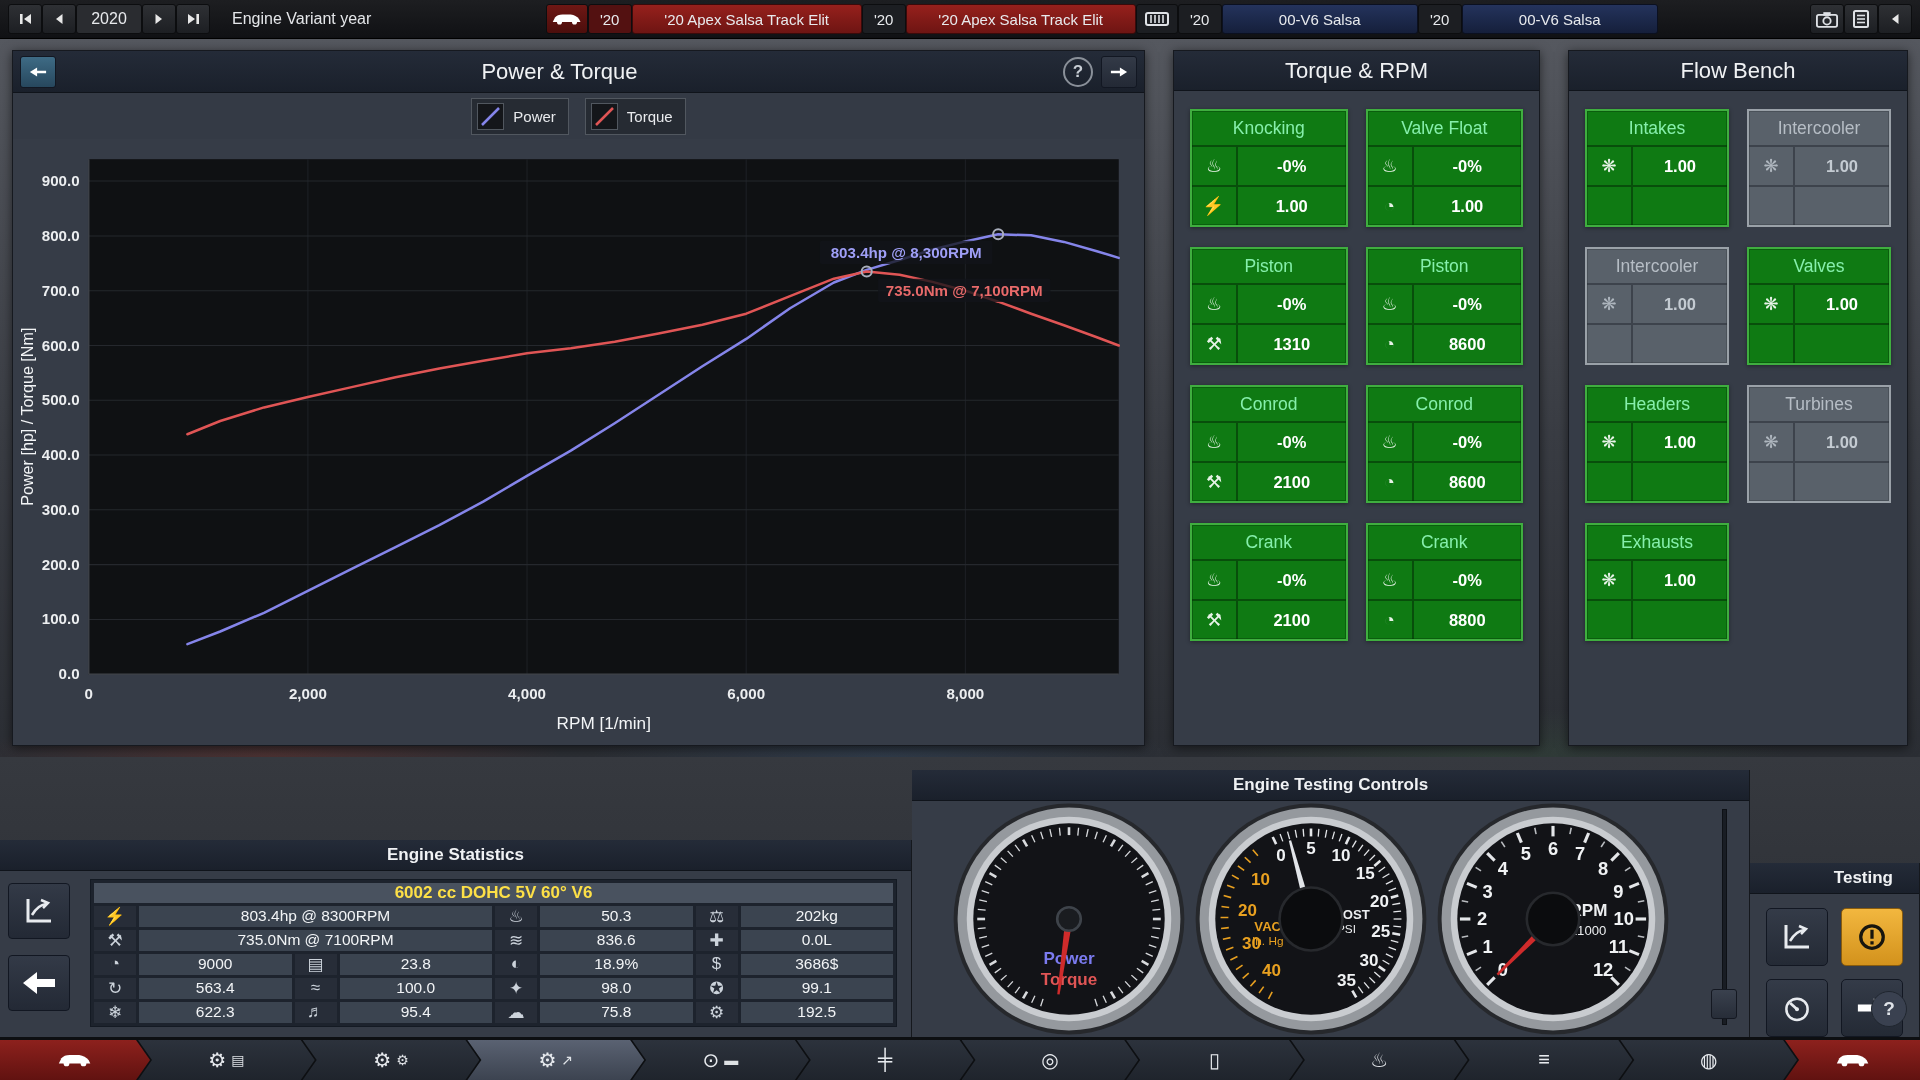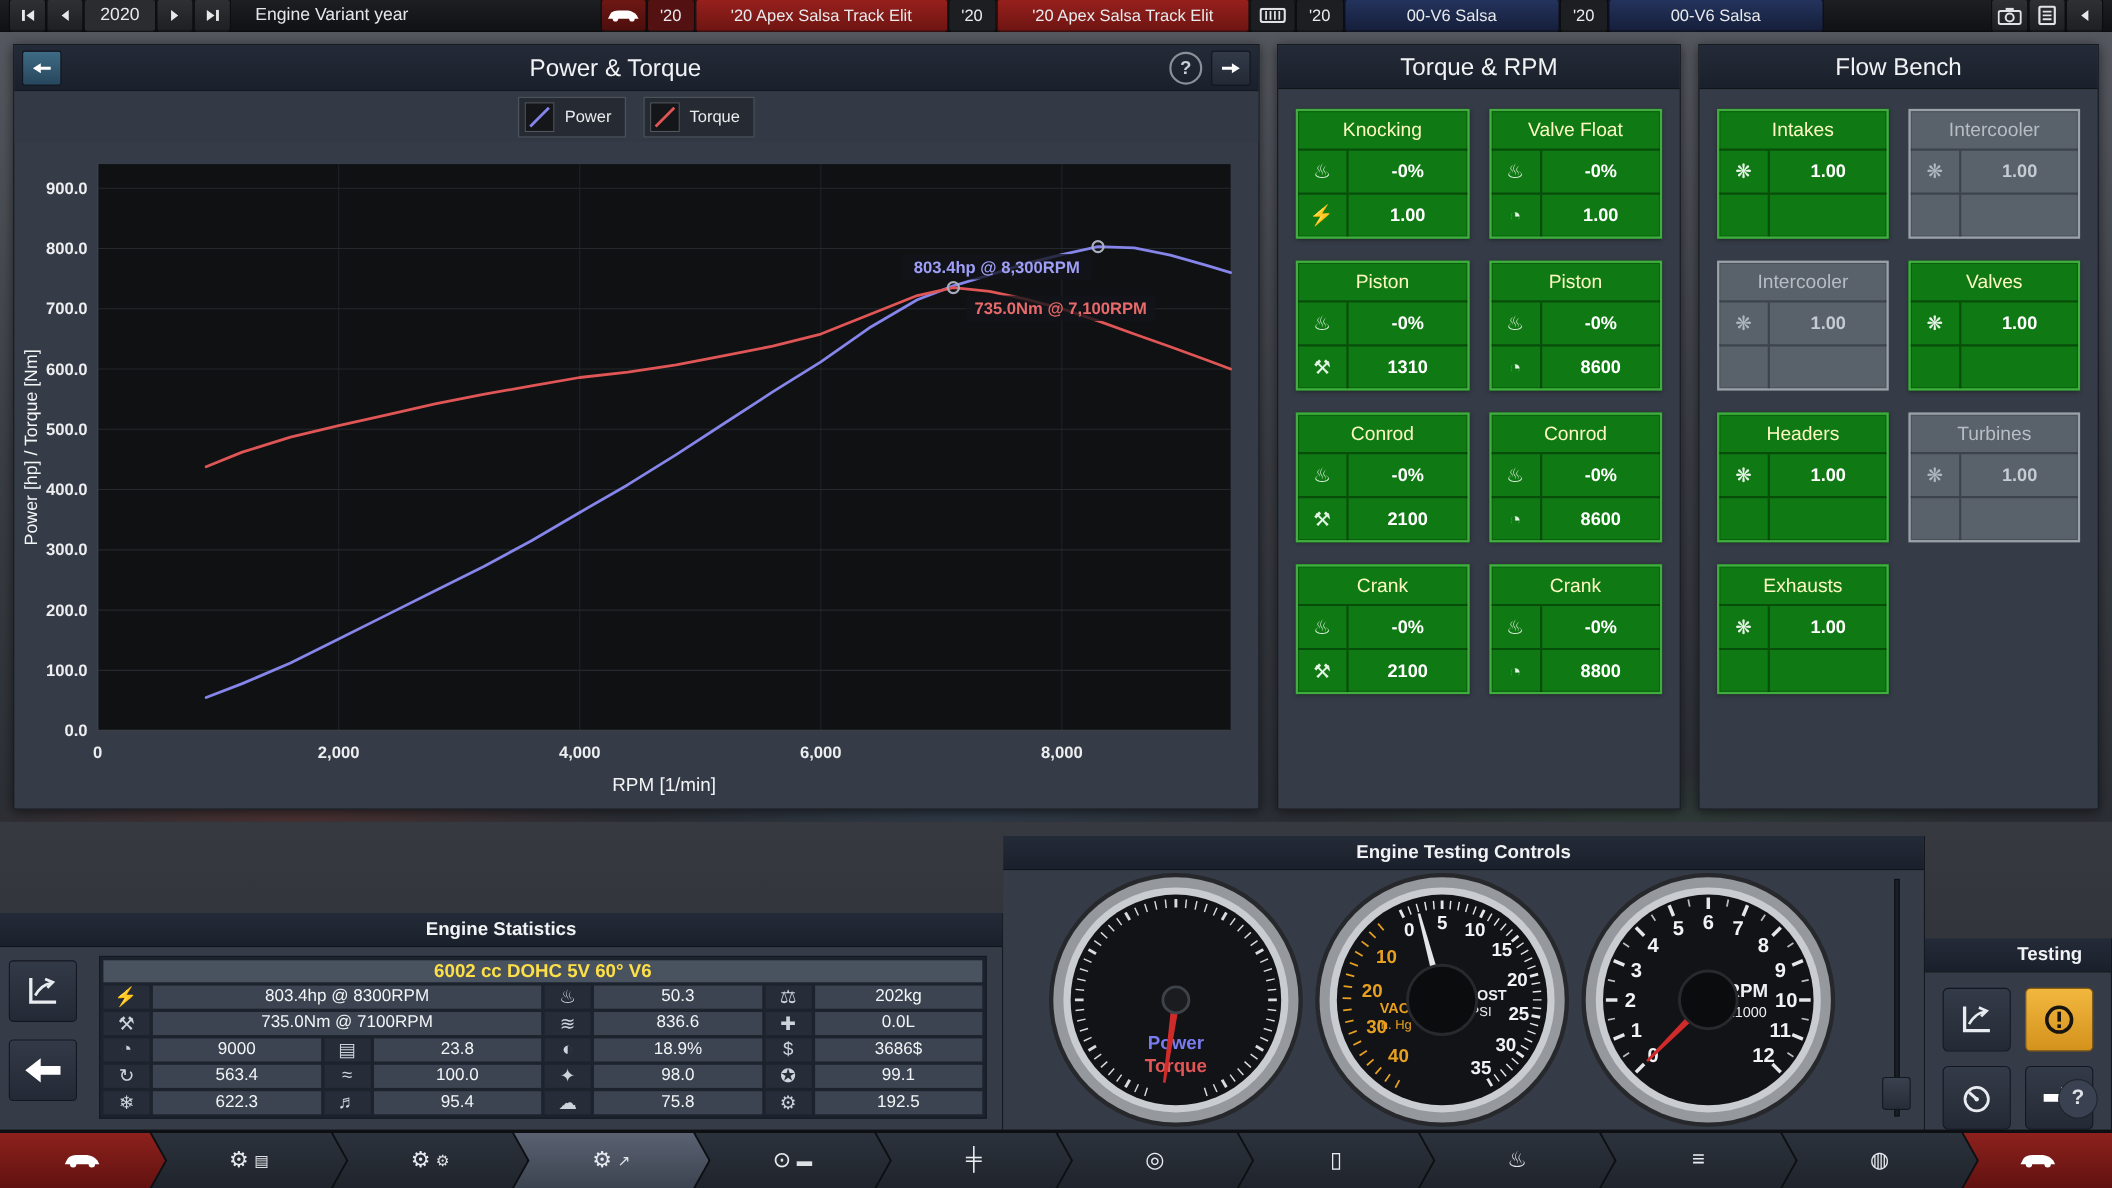--- a/index.html
+++ b/index.html
@@ -1,35 +1,35 @@
 <!DOCTYPE html>
 <html><head>
 <meta charset="utf-8">
 <style>
 *{margin:0;padding:0;box-sizing:border-box;}
 body{width:1920px;height:1080px;overflow:hidden;background:#26292f;font-family:"Liberation Sans",sans-serif;color:#e8eaed;}
 .screen{width:100%;height:100%;display:flex;flex-direction:column;}
 
 
-.topbar{height:29px;background:linear-gradient(#1d1e21,#101114);display:flex;align-items:center;padding:0 8px;gap:0;border-bottom:1px solid #000;}
+.topbar{height:39px;background:linear-gradient(#1d1e21,#101114);display:flex;align-items:center;padding:0 8px;gap:0;border-bottom:1px solid #000;}
 .tb-btn{width:34px;height:30px;background:linear-gradient(#2e3034,#1d1f23);border:1px solid #0c0d0f;border-radius:3px;display:flex;align-items:center;justify-content:center;cursor:pointer;}
 .year-box{min-width:66px;height:30px;background:#2a2c30;border:1px solid #0c0d0f;border-radius:3px;display:flex;align-items:center;justify-content:center;font-size:16px;}
 .tb-label{font-size:16px;margin:0 22px;color:#e4e6e9;}
 .spacer{flex:1;}
 .icon-box{width:42px;height:30px;border:1px solid #0c0d0f;border-radius:3px;display:flex;align-items:center;justify-content:center;}
 .icon-box.red{background:linear-gradient(#6e1714,#4c0e0c);}
 .icon-box.dark{background:#1c1e22;}
 .short-tab{width:44px;height:30px;display:flex;align-items:center;justify-content:center;font-size:15px;border:1px solid #0c0d0f;border-radius:3px;cursor:pointer;}
 .short-red{background:#531111;}
 .short-dark{background:#1c1e22;}
 .car-tab{min-width:230px;height:30px;background:linear-gradient(#96201c,#6e1513);border:1px solid #3a0a0a;border-radius:3px;display:flex;align-items:center;justify-content:center;font-size:15px;padding:0 10px;cursor:pointer;}
 .eng-tab{min-width:196px;height:30px;background:linear-gradient(#24335c,#151f3b);border:1px solid #0b1020;border-radius:3px;display:flex;align-items:center;justify-content:center;font-size:15px;padding:0 10px;cursor:pointer;}
 
 
-.main{flex:0 0 712px;display:flex;gap:16px;padding:11px 12px;
+.main{flex:0 0 712px;display:flex;gap:28px;padding:11px 12px;
  background:
  radial-gradient(420px 70px at 14% 100%, rgba(190,60,40,.22), transparent 70%),
  radial-gradient(420px 70px at 46% 100%, rgba(70,130,190,.15), transparent 70%),
  radial-gradient(420px 70px at 78% 100%, rgba(90,190,90,.10), transparent 70%),
  linear-gradient(#55585f,#3a3d44 55%,#2b2e34);}
 .panel{background:#363c47;border:1px solid #16191f;box-shadow:0 2px 10px rgba(0,0,0,.55);display:flex;flex-direction:column;}
 .chart-panel{width:1133px;}
 .torque-panel{width:367px;}
 .flow-panel{flex:1;}
 .panel-header{height:40px;background:linear-gradient(#242b38,#1a202b);border-bottom:1px solid #10141b;display:flex;align-items:center;justify-content:center;font-size:22px;color:#f0f2f4;flex:0 0 auto;}
@@ -40,21 +40,21 @@
 .circle-btn{width:30px;height:30px;border-radius:50%;border:2px solid #8a9099;color:#c9cfd6;background:transparent;font-size:17px;font-weight:bold;display:flex;align-items:center;justify-content:center;cursor:pointer;}
 .legend-row{height:46px;display:flex;align-items:center;justify-content:center;gap:16px;background:#343a45;flex:0 0 auto;}
 .legend-chip{display:flex;align-items:center;gap:9px;background:#262b33;border:1px solid #51575f;padding:4px 12px 4px 5px;font-size:15px;}
 .legend-swatch{width:27px;height:27px;background:#14161a;border:1px solid #51575f;}
 #chartsvg{flex:1;width:100%;}
 
 
 .card-grid{display:grid;grid-template-columns:1fr 1fr;gap:20px 18px;padding:18px 16px;align-content:start;flex:1;}
 .gcard{border:2px solid #3fae3f;background:#0f7a13;box-shadow:inset 0 0 0 1px #0b5e0e, 0 1px 4px rgba(0,0,0,.4);cursor:pointer;}
 .gcard.off{border-color:#9aa1a8;background:#59616a;box-shadow:inset 0 0 0 1px #4a5159;}
-.gcard-title{height:34px;display:flex;align-items:center;justify-content:center;font-size:17.5px;color:#fef9c3;}
+.gcard-title{height:34px;display:flex;align-items:center;justify-content:center;font-size:17.5px;color:#86efac;}
 .gcard.off .gcard-title{color:#b6bdc5;}
 .gcard-row{height:40px;display:flex;border-top:2px solid rgba(4,42,6,.55);}
 .gcard.off .gcard-row{border-color:rgba(38,44,51,.55);}
 .gcard-icon{width:46px;display:flex;align-items:center;justify-content:center;font-size:18px;color:#e7f3e7;border-right:2px solid rgba(4,42,6,.55);}
 .gcard.off .gcard-icon{color:#aeb6be;border-color:rgba(38,44,51,.55);}
 .gcard-val{flex:1;display:flex;align-items:center;justify-content:center;font-size:16.5px;font-weight:bold;color:#fff;}
 .gcard.off .gcard-val{color:#c4cbd2;}
 
 
 .bottom{flex:0 0 280px;display:flex;background:linear-gradient(#36393f,#2a2d33);align-items:flex-end;}

